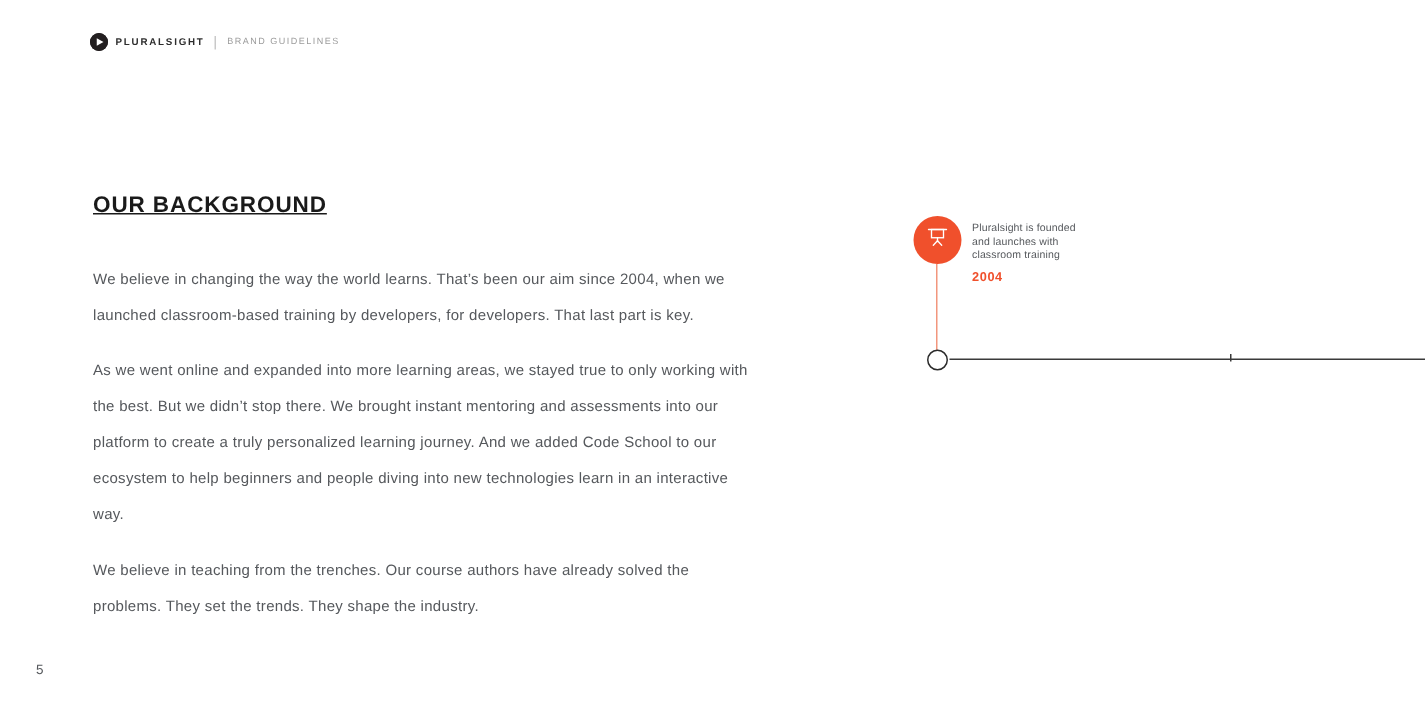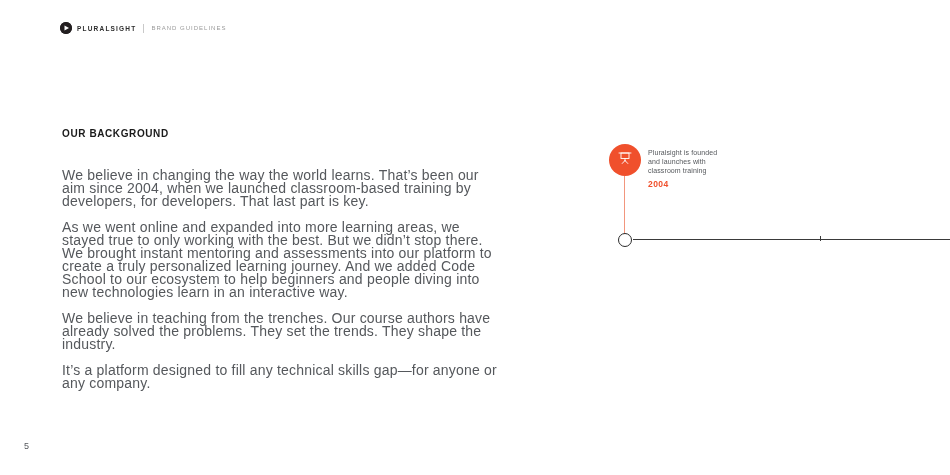--- a/index.html
+++ b/index.html
@@ -55,29 +55,30 @@
 
   
   .content {
     position: absolute;
     left: 62px;
     top: 128px;
     width: 442px;
   }
   .content h1 {
     margin: 0 0 30px 0;
-    font-size: 10px;
+    font-size: 15px;
     font-weight: bold;
     letter-spacing: 0.6px;
     color: #1a1a1a;
+    text-decoration: underline;
   }
   .content p {
     margin: 0 0 13px 0;
-    font-size: 14px;
-    line-height: 13px;
+    font-size: 10px;
+    line-height: 24px;
     color: #55585c;
     letter-spacing: 0.2px;
   }
 
   
   .timeline { position: absolute; left: 0; top: 0; width: 950px; height: 400px; pointer-events: none; }
   .milestone-circle {
     position: absolute;
     left: 609px;
     top: 144px;
@@ -168,21 +169,20 @@
     <span class="logo-text">PLURALSIGHT</span>
     <span class="header-divider"></span>
     <span class="header-subtitle">BRAND GUIDELINES</span>
   </header>
 
   <section class="content">
     <h1>OUR BACKGROUND</h1>
     <p>We believe in changing the way the world learns. That’s been our aim since 2004, when we launched classroom-based training by developers, for developers. That last part is key.</p>
     <p>As we went online and expanded into more learning areas, we stayed true to only working with the best. But we didn’t stop there. We brought instant mentoring and assessments into our platform to create a truly personalized learning journey. And we added Code School to our ecosystem to help beginners and people diving into new technologies learn in an interactive way.</p>
     <p>We believe in teaching from the trenches. Our course authors have already solved the problems. They set the trends. They shape the industry.</p>
-    <p>It’s a platform designed to fill any technical skills gap—for anyone or any company.</p>
   </section>
 
   <aside class="timeline">
     <div class="milestone-circle">
       <span>
         <svg viewBox="0 0 16 16" width="16" height="16" aria-hidden="true">
           <g stroke="#ffffff" stroke-width="0.9" fill="none" stroke-linecap="round">
             <line x1="2" y1="3" x2="14" y2="3"></line>
             <rect x="4" y="3" width="8" height="5.5"></rect>
             <line x1="8" y1="8.5" x2="8" y2="11"></line>

